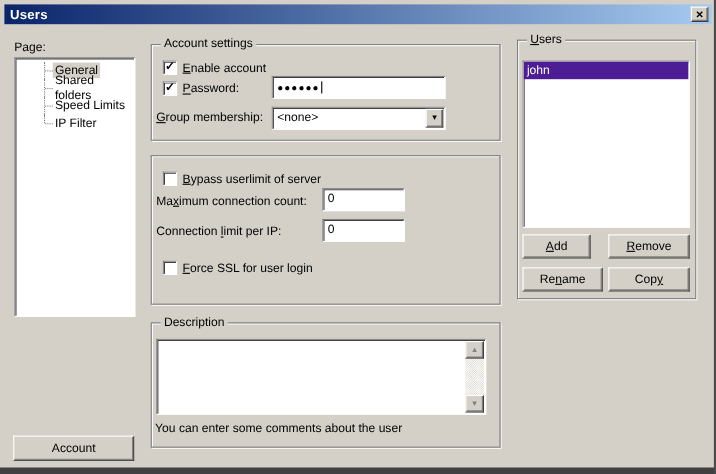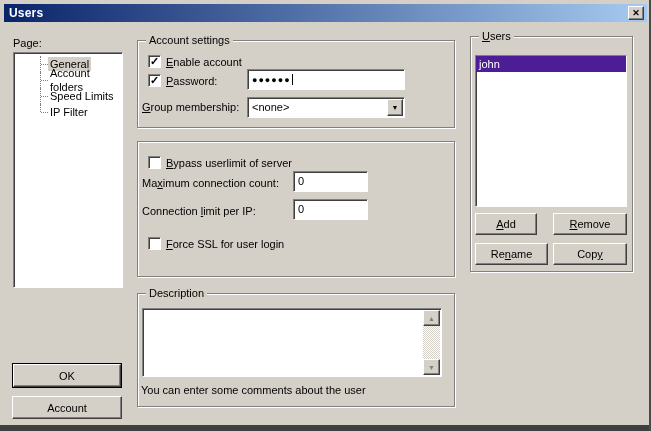--- a/index.html
+++ b/index.html
@@ -89,35 +89,32 @@
   </div>
 
   <span class="lbl" style="left:13px; top:37px;">Page:</span>
   <div class="sunken tree" style="left:13px; top:52px; width:110px; height:236px;">
     <div class="tree-row selected">
       <span class="conn"></span>
       <span class="tree-label">General</span>
     </div>
     <div class="tree-row">
       <span class="conn"></span>
-      <span class="tree-label">Account folders</span>
+      <span class="tree-label">Shared folders</span>
     </div>
     <div class="tree-row">
       <span class="conn"></span>
       <span class="tree-label">Speed Limits</span>
     </div>
     <div class="tree-row">
       <span class="conn last"></span>
       <span class="tree-label">IP Filter</span>
     </div>
   </div>
 
-  <div class="btn default push" style="left:13px; top:364px; width:108px; height:23px;">
-    <span>OK</span>
-  </div>
   <div class="btn push" style="left:12px; top:396px; width:110px; height:23px;">
     <span>Account</span>
   </div>
 
   <div class="groupbox" style="left:137px; top:40px; width:318px; height:88px;">
     <span class="group-title">Account settings</span>
   </div>
   <span class="checkbox" style="left:148px; top:55px;">
     <span class="check">✓</span>
   </span>

